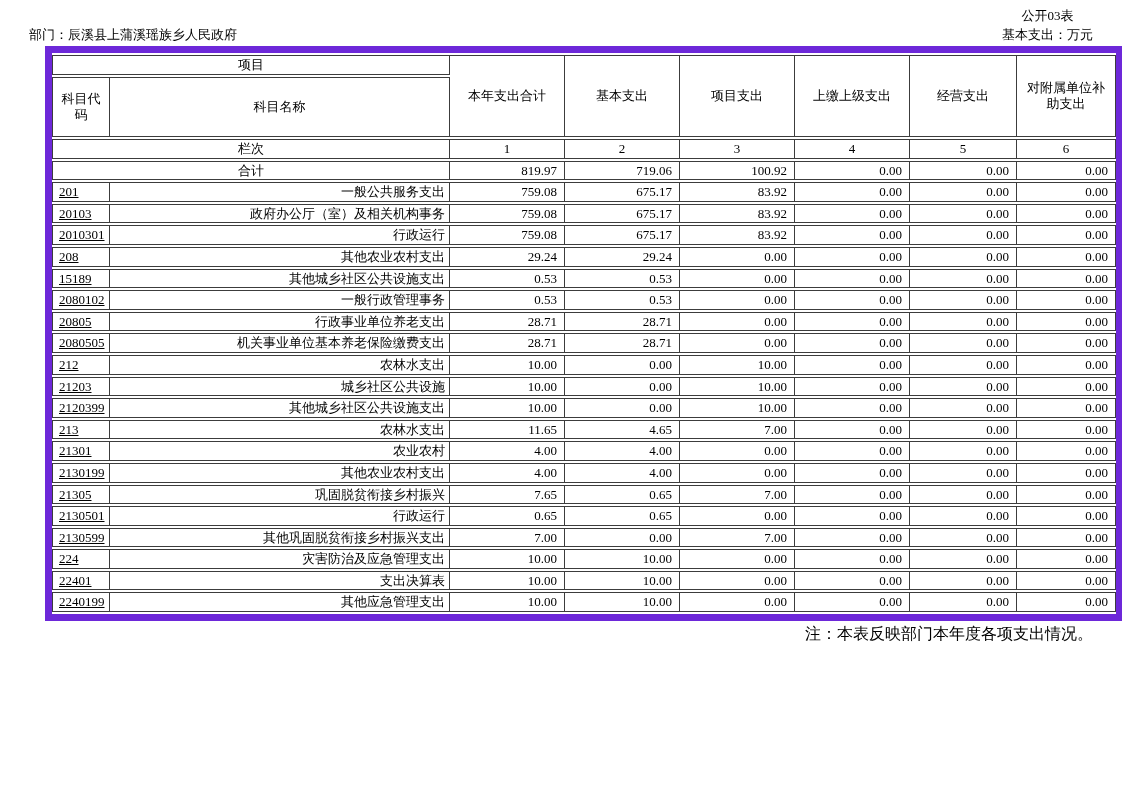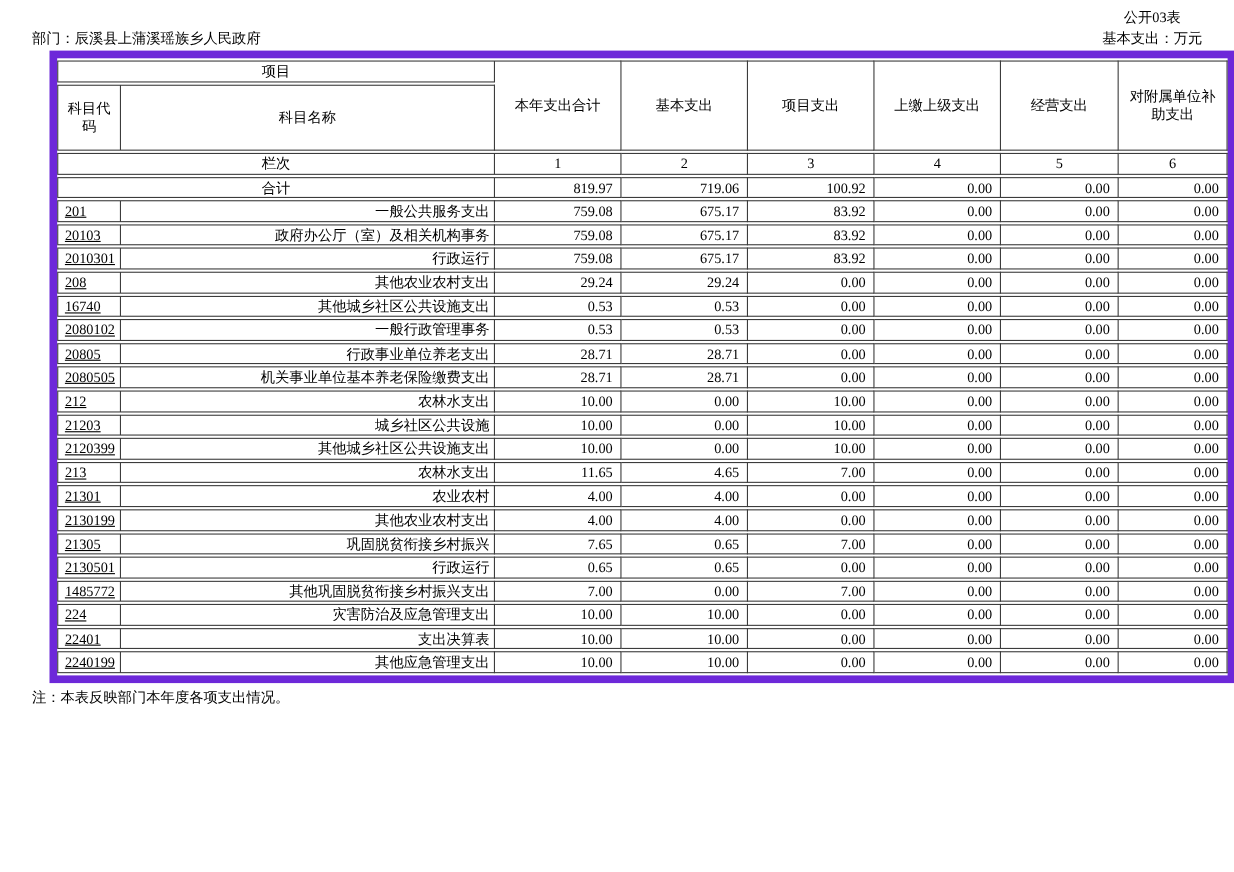--- a/index.html
+++ b/index.html
@@ -30,21 +30,21 @@
   tr td:first-child{border-left:1px solid #3c3c3c;}
   .center{text-align:center;}
   .num{text-align:right;padding-right:7px;}
   .code{text-align:left;padding-left:6px;text-decoration:underline;}
   .name{text-align:right;padding-left:8px;}
   .name.indent1{padding-left:34px;}
   .bold{font-weight:normal;}
   .h-project{height:16px;}
   .h-sub{height:56px;}
   .h-colhead{padding:0 10px;}
-  .note{font-size:13px;margin-top:4px;line-height:18px;}
+  .note{font-size:16px;margin-top:4px;line-height:18px;text-align:right;}
 </style>
 </head>
 <body>
 
 <div class="page">
 
 
   <div class="meta-row">
     <div>部门：辰溪县上蒲溪瑶族乡人民政府</div>
     <div class="meta-right">
@@ -132,21 +132,21 @@
     <td class="code">208</td>
     <td class="name">其他农业农村支出</td>
     <td class="num">29.24</td>
     <td class="num">29.24</td>
     <td class="num">0.00</td>
     <td class="num">0.00</td>
     <td class="num">0.00</td>
     <td class="num">0.00</td>
   </tr>
         <tr>
-    <td class="code">16740</td>
+    <td class="code">15189</td>
     <td class="name">其他城乡社区公共设施支出</td>
     <td class="num">0.53</td>
     <td class="num">0.53</td>
     <td class="num">0.00</td>
     <td class="num">0.00</td>
     <td class="num">0.00</td>
     <td class="num">0.00</td>
   </tr>
         <tr>
     <td class="code">2080102</td>
@@ -252,21 +252,21 @@
     <td class="code">2130501</td>
     <td class="name indent1">行政运行</td>
     <td class="num">0.65</td>
     <td class="num">0.65</td>
     <td class="num">0.00</td>
     <td class="num">0.00</td>
     <td class="num">0.00</td>
     <td class="num">0.00</td>
   </tr>
         <tr>
-    <td class="code">1485772</td>
+    <td class="code">2130599</td>
     <td class="name indent1">其他巩固脱贫衔接乡村振兴支出</td>
     <td class="num">7.00</td>
     <td class="num">0.00</td>
     <td class="num">7.00</td>
     <td class="num">0.00</td>
     <td class="num">0.00</td>
     <td class="num">0.00</td>
   </tr>
         <tr>
     <td class="code">224</td>

